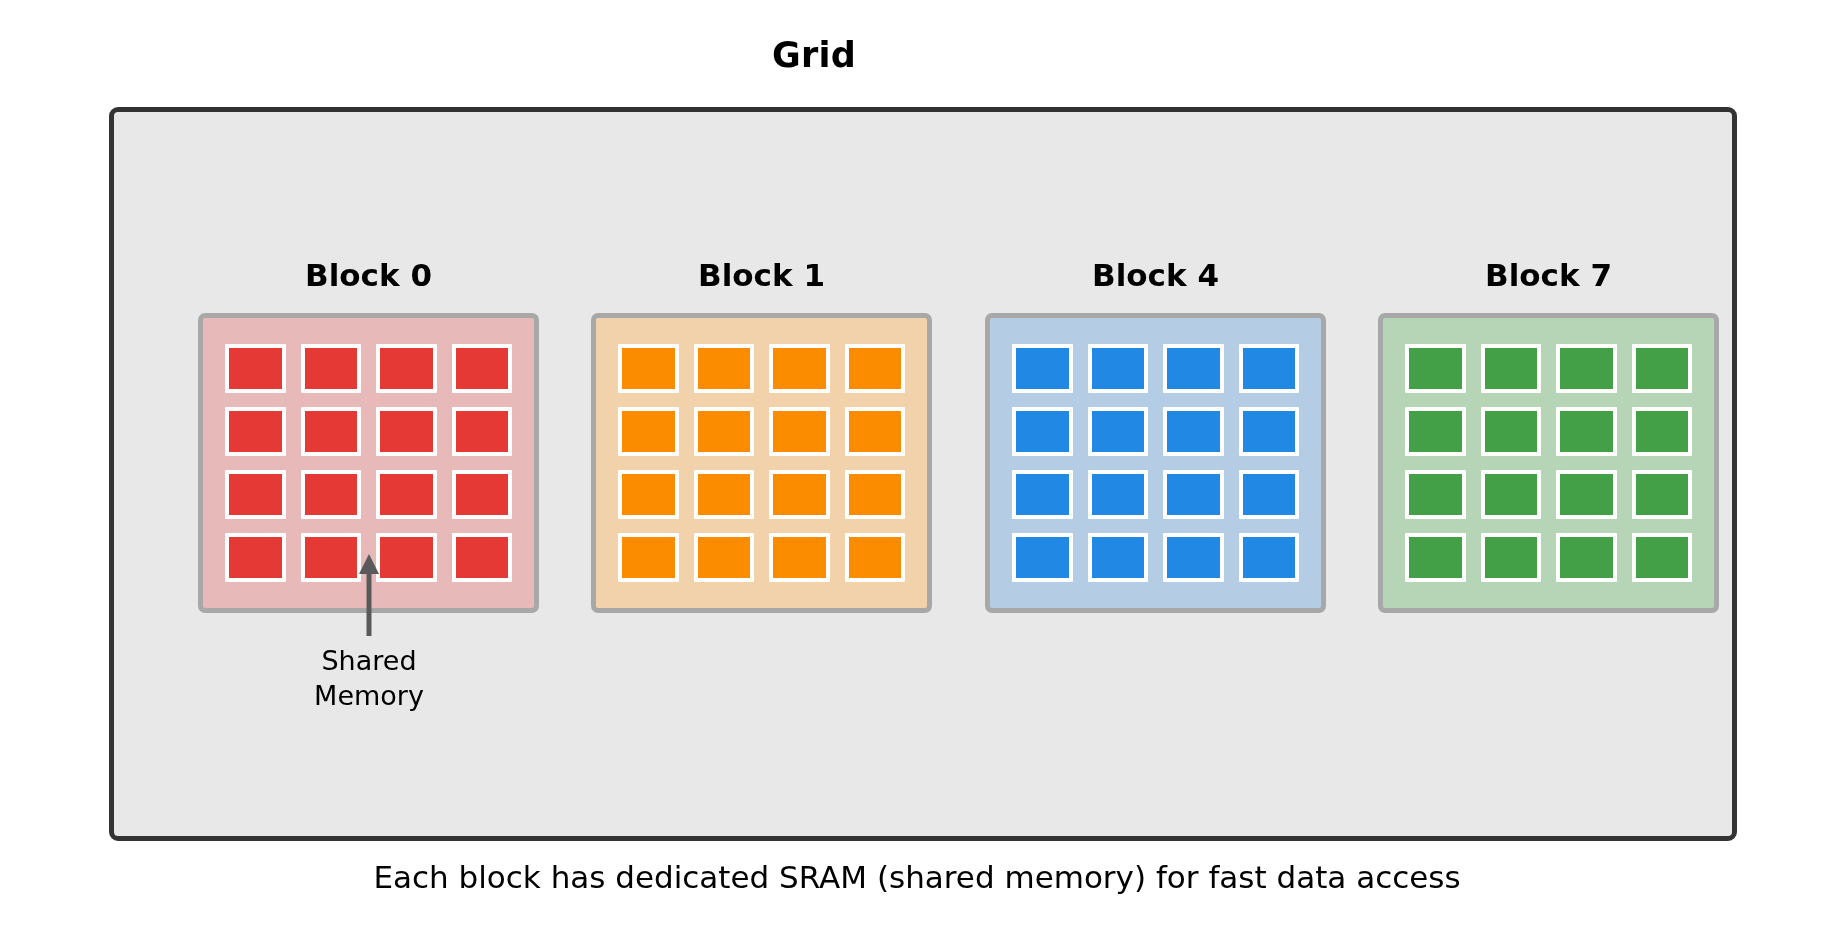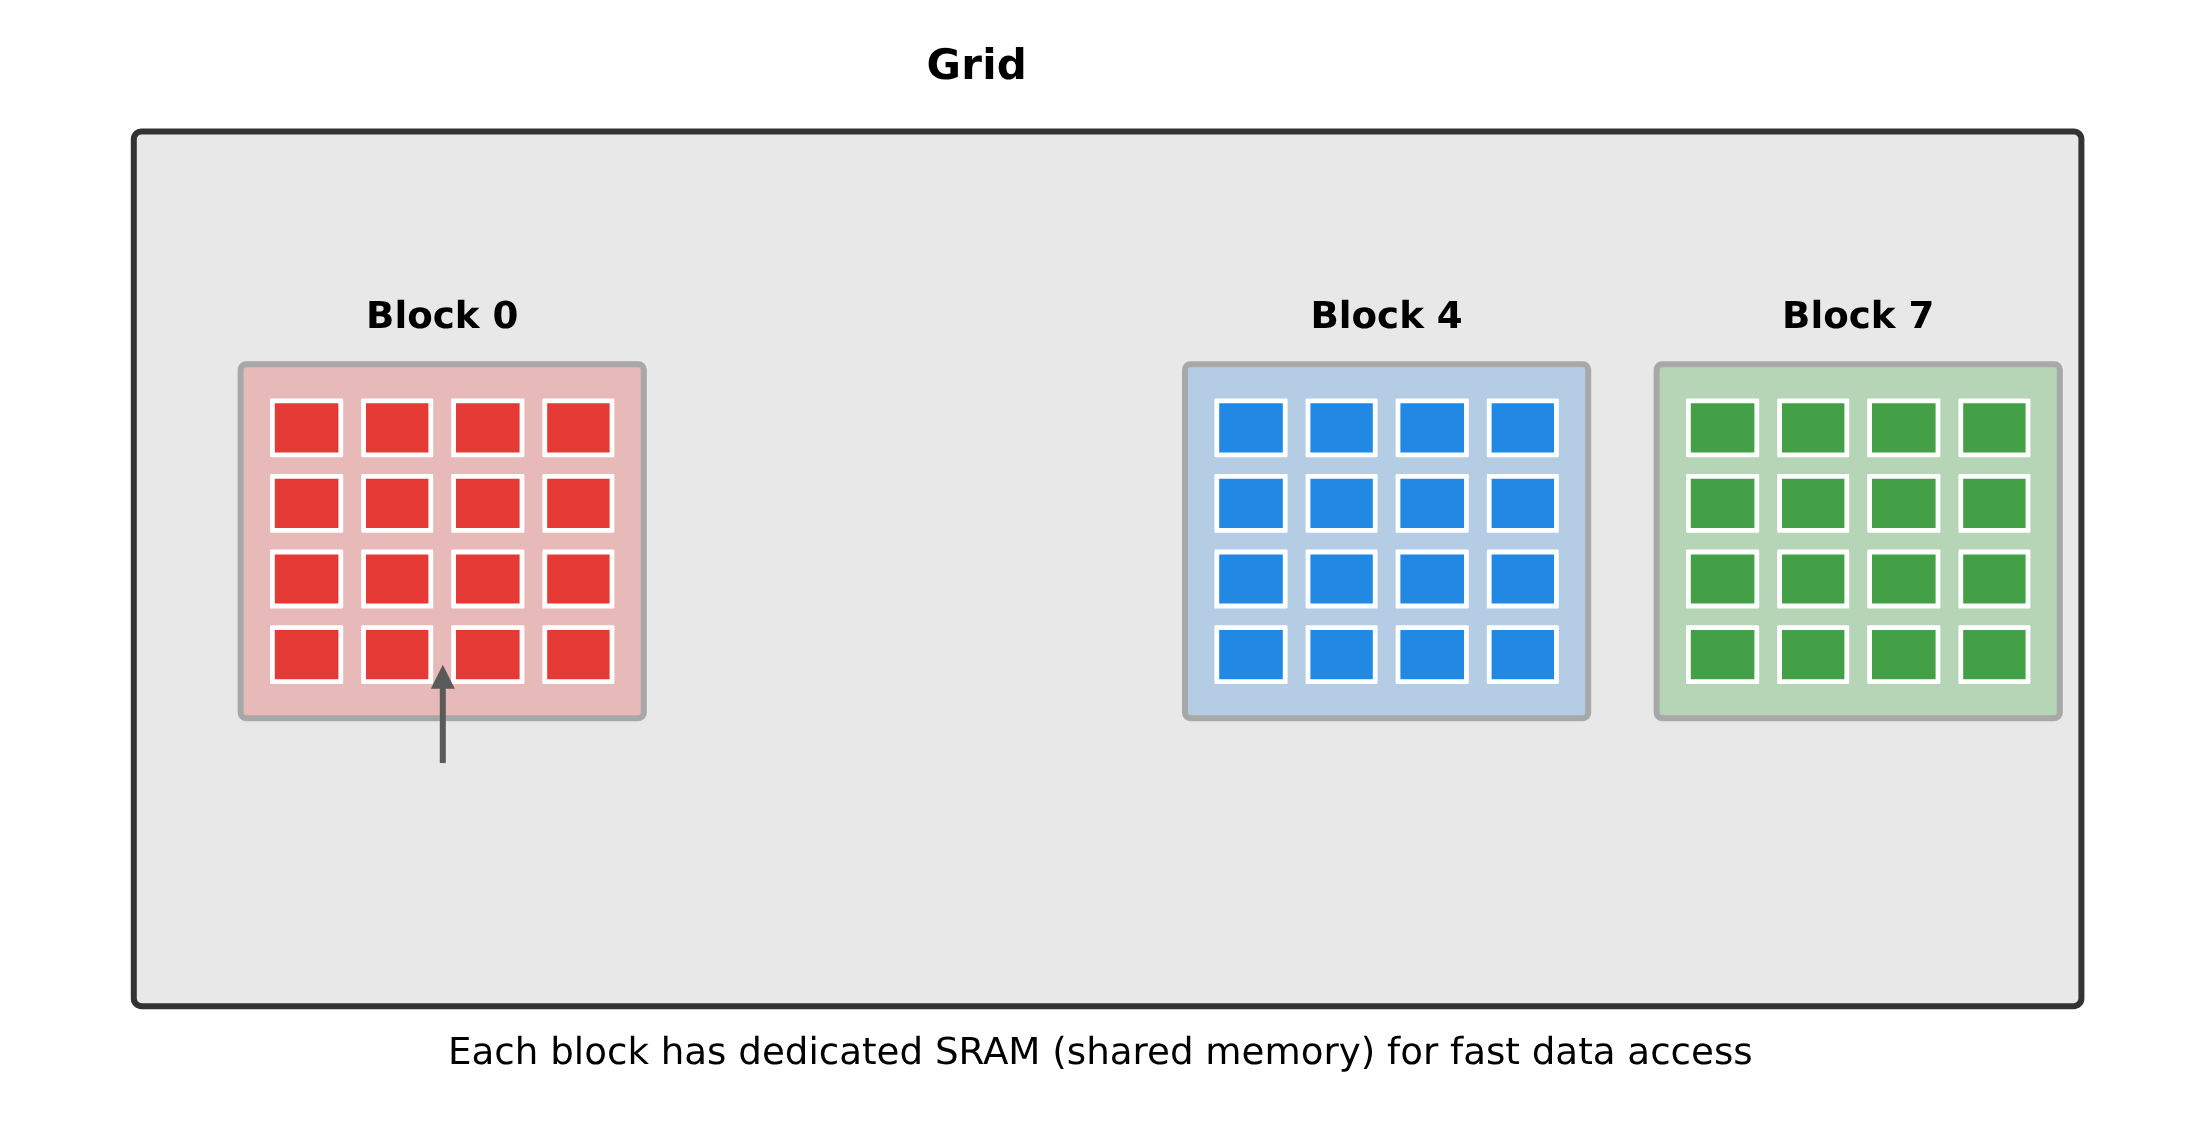--- a/index.html
+++ b/index.html
@@ -40,21 +40,21 @@
     box-sizing: border-box;
     background: #e8e8e8;
     border: 5px solid #333333;
     border-radius: 9px;
   }
 
   
   #blocks-row {
     position: absolute;
     left: 0;
-    top: 0;
+    top: 12px;
     width: 100%;
     height: 100%;
   }
 
   .block {
     position: absolute;
     top: 136px;
     width: 341px;
   }
   .block[data-index="0"] { left: 84px; }
@@ -148,20 +148,41 @@
           <div class="cell" style="background: rgb(229, 57, 53); border-color: rgb(255, 255, 255);"></div>
           <div class="cell" style="background: rgb(229, 57, 53); border-color: rgb(255, 255, 255);"></div>
           <div class="cell" style="background: rgb(229, 57, 53); border-color: rgb(255, 255, 255);"></div>
           <div class="cell" style="background: rgb(229, 57, 53); border-color: rgb(255, 255, 255);"></div>
           <div class="cell" style="background: rgb(229, 57, 53); border-color: rgb(255, 255, 255);"></div>
           <div class="cell" style="background: rgb(229, 57, 53); border-color: rgb(255, 255, 255);"></div>
           <div class="cell" style="background: rgb(229, 57, 53); border-color: rgb(255, 255, 255);"></div>
         </div>
     </div>
 
+    <div class="block" data-index="1">
+      <div class="block-label">Block 1</div>
+      <div class="block-panel" style="background: rgb(241, 210, 170); border-color: rgb(168, 168, 168);">
+          <div class="cell" style="background: rgb(251, 140, 0); border-color: rgb(255, 255, 255);"></div>
+          <div class="cell" style="background: rgb(251, 140, 0); border-color: rgb(255, 255, 255);"></div>
+          <div class="cell" style="background: rgb(251, 140, 0); border-color: rgb(255, 255, 255);"></div>
+          <div class="cell" style="background: rgb(251, 140, 0); border-color: rgb(255, 255, 255);"></div>
+          <div class="cell" style="background: rgb(251, 140, 0); border-color: rgb(255, 255, 255);"></div>
+          <div class="cell" style="background: rgb(251, 140, 0); border-color: rgb(255, 255, 255);"></div>
+          <div class="cell" style="background: rgb(251, 140, 0); border-color: rgb(255, 255, 255);"></div>
+          <div class="cell" style="background: rgb(251, 140, 0); border-color: rgb(255, 255, 255);"></div>
+          <div class="cell" style="background: rgb(251, 140, 0); border-color: rgb(255, 255, 255);"></div>
+          <div class="cell" style="background: rgb(251, 140, 0); border-color: rgb(255, 255, 255);"></div>
+          <div class="cell" style="background: rgb(251, 140, 0); border-color: rgb(255, 255, 255);"></div>
+          <div class="cell" style="background: rgb(251, 140, 0); border-color: rgb(255, 255, 255);"></div>
+          <div class="cell" style="background: rgb(251, 140, 0); border-color: rgb(255, 255, 255);"></div>
+          <div class="cell" style="background: rgb(251, 140, 0); border-color: rgb(255, 255, 255);"></div>
+          <div class="cell" style="background: rgb(251, 140, 0); border-color: rgb(255, 255, 255);"></div>
+          <div class="cell" style="background: rgb(251, 140, 0); border-color: rgb(255, 255, 255);"></div>
+        </div>
+    </div>
 
     <div class="block" data-index="2">
       <div class="block-label">Block 4</div>
       <div class="block-panel" style="background: rgb(180, 205, 228); border-color: rgb(168, 168, 168);">
           <div class="cell" style="background: rgb(33, 137, 228); border-color: rgb(255, 255, 255);"></div>
           <div class="cell" style="background: rgb(33, 137, 228); border-color: rgb(255, 255, 255);"></div>
           <div class="cell" style="background: rgb(33, 137, 228); border-color: rgb(255, 255, 255);"></div>
           <div class="cell" style="background: rgb(33, 137, 228); border-color: rgb(255, 255, 255);"></div>
           <div class="cell" style="background: rgb(33, 137, 228); border-color: rgb(255, 255, 255);"></div>
           <div class="cell" style="background: rgb(33, 137, 228); border-color: rgb(255, 255, 255);"></div>
@@ -200,17 +221,19 @@
         </div>
     </div>
 
   </div>
 
   <div id="shared-memory-annotation">
     <svg id="shared-memory-arrow" width="30" height="84" viewBox="0 0 30 84">
       <line x1="15" y1="84" x2="15" y2="16" stroke="#5a5a5a" stroke-width="5"></line>
       <polygon points="15,2 5,22 25,22" fill="#5a5a5a"></polygon>
     </svg>
+    <div id="shared-memory-label">Shared
+Memory</div>
   </div>
 
 </div>
 
 <div id="caption">Each block has dedicated SRAM (shared memory) for fast data access</div>
 
 </body></html>

